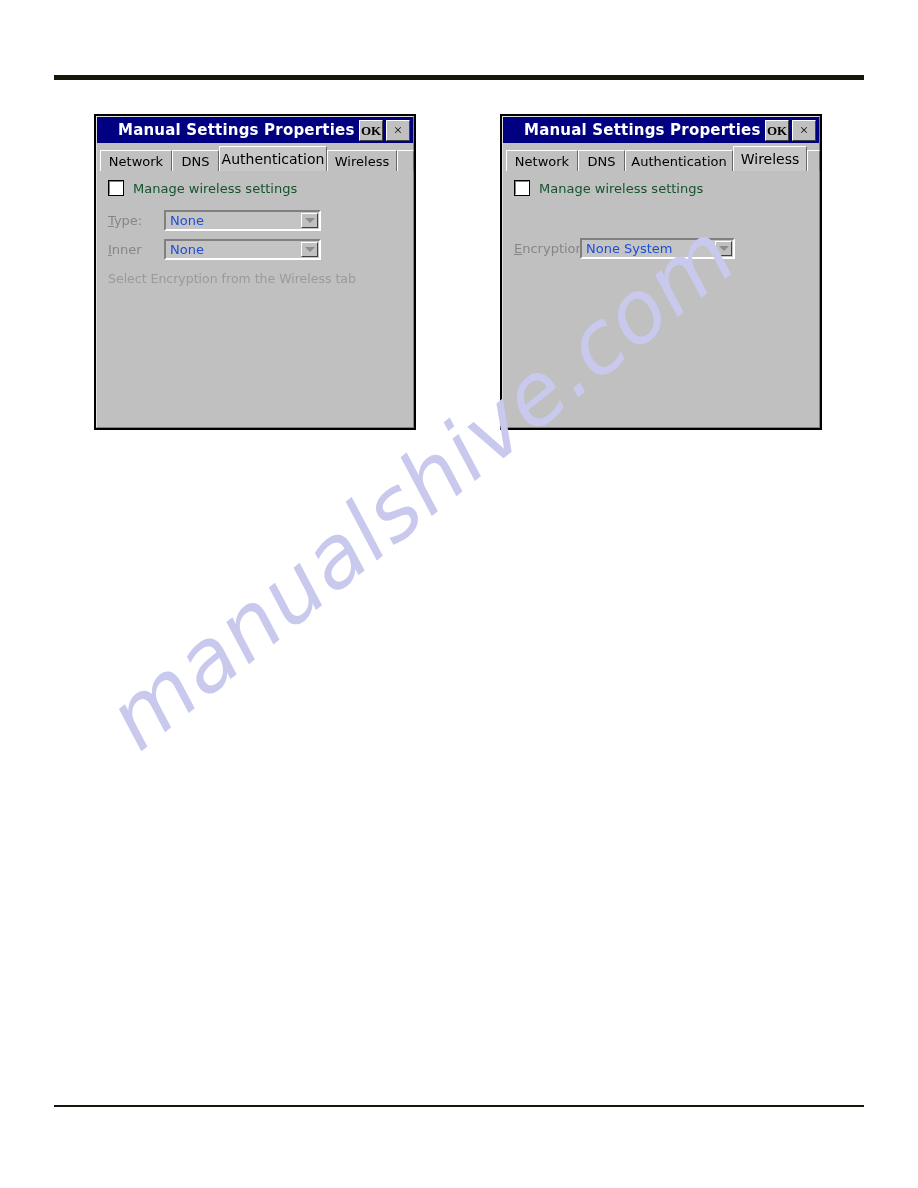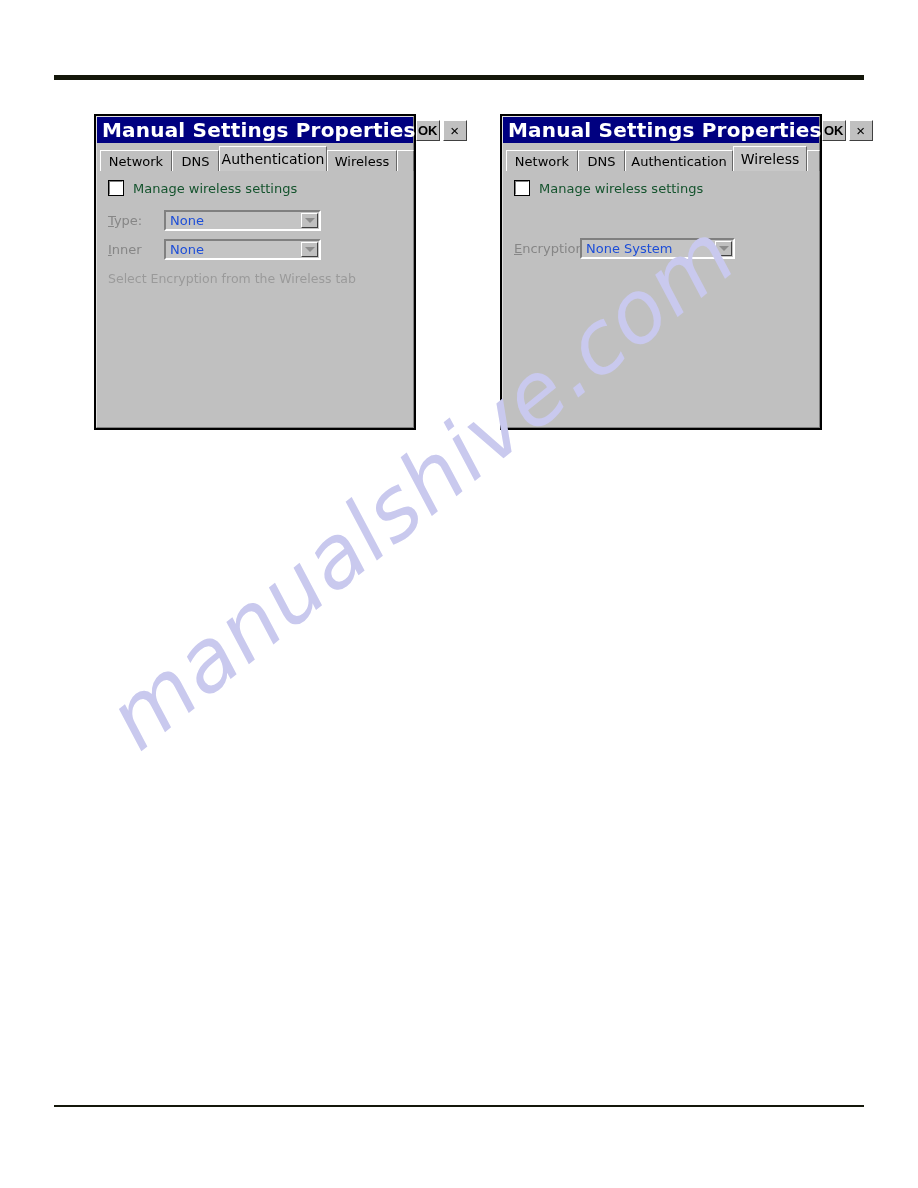--- a/index.html
+++ b/index.html
@@ -85,26 +85,27 @@
     left: 1px; top: 1px; right: 1px;
     height: 26px;
     background: #000080;
     display: flex;
     align-items: center;
     padding-left: 5px;
     box-sizing: border-box;
   }
   .title-text {
     color: #ffffff;
-    font-size: 20px;
+    font-size: 15px;
     font-weight: bold;
     font-family: "DejaVu Sans", sans-serif;
     letter-spacing: 0.2px;
     white-space: nowrap;
     flex: 1 1 auto;
+    margin-left: 16px;
   }
   .titlebar-buttons {
     display: flex;
     align-items: center;
     gap: 3px;
     padding-right: 3px;
   }
   .tb-btn {
     width: 24px;
     height: 21px;
@@ -113,21 +114,21 @@
     border-left: 1px solid #ffffff;
     border-right: 1px solid #404040;
     border-bottom: 1px solid #404040;
     box-sizing: border-box;
     display: flex;
     align-items: center;
     justify-content: center;
     color: #000000;
     font-size: 13px;
     font-weight: bold;
-    font-family: Liberation Sans, sans-serif;
+    font-family: Liberation Serif, serif;
     line-height: 1;
   }
   .tb-btn.close-btn { font-weight: normal; font-size: 15px; }
 
   
   .tabstrip {
     position: absolute;
     left: 4px;
     top: 31px;
     right: 4px;

